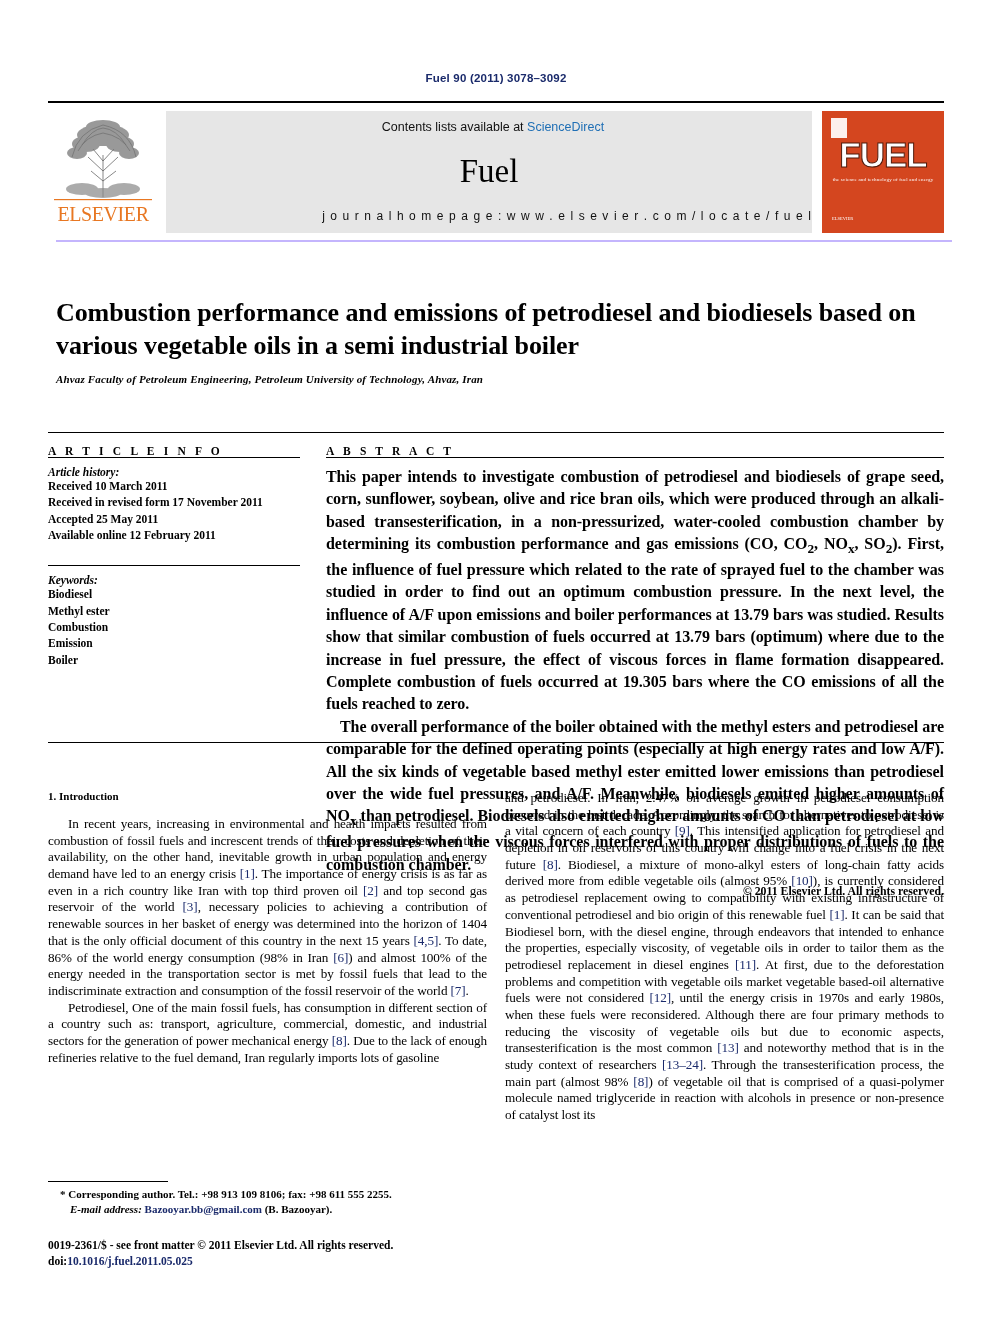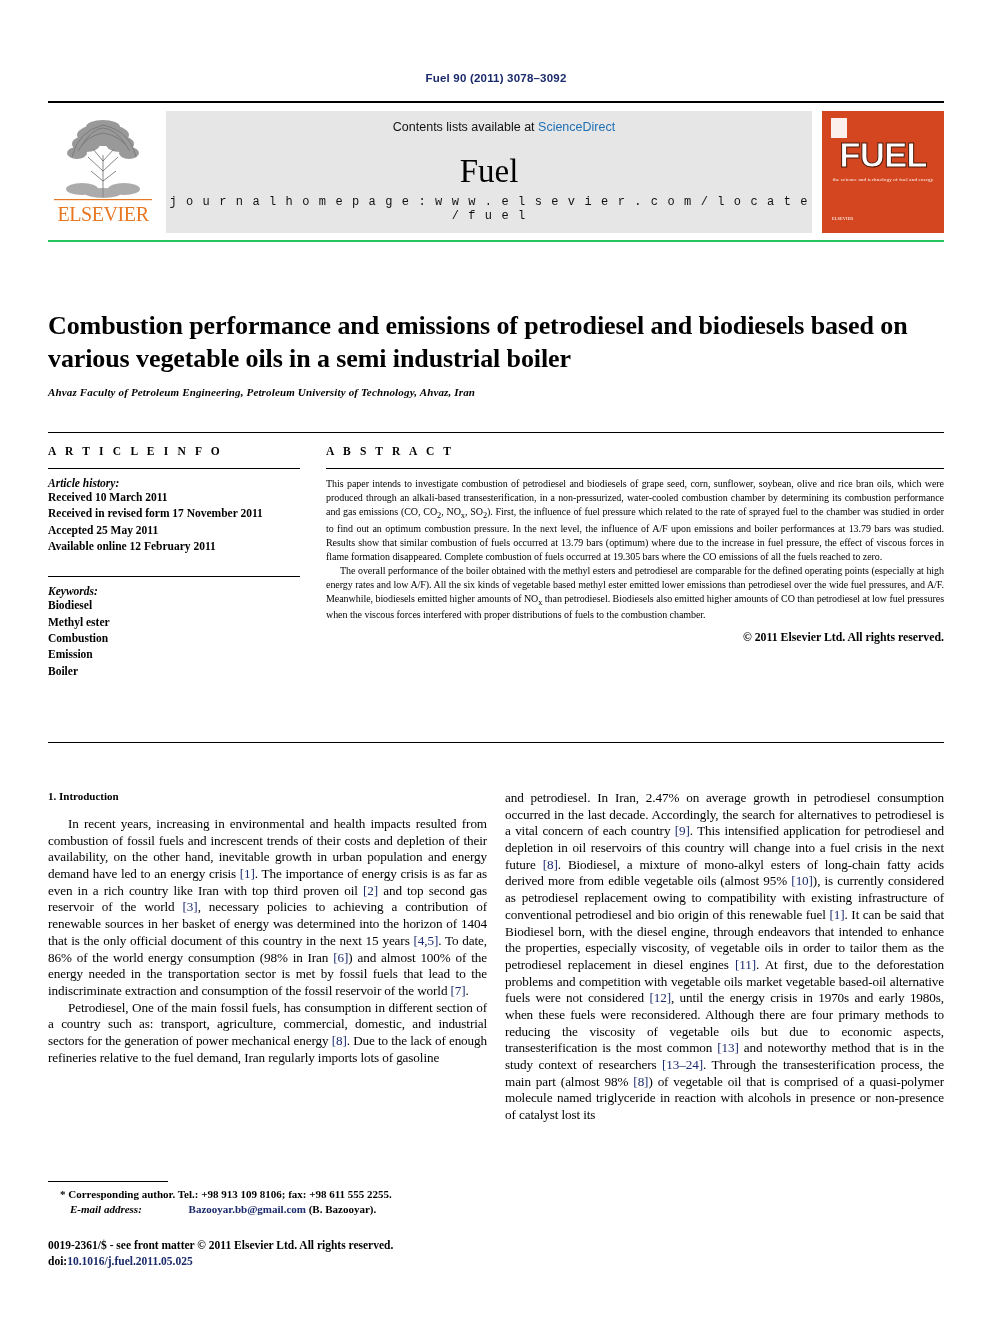--- a/index.html
+++ b/index.html
@@ -73,21 +73,21 @@
   .journal-band {
     flex: 1 1 auto;
     background: #e6e6e6;
     height: 122px;
     position: relative;
     box-sizing: border-box;
   }
   .contents-line {
     position: absolute;
     top: 9px;
-    left: 15px;
+    left: 4px;
     width: 100%;
     text-align: center;
     font-family: "Liberation Sans", sans-serif;
     font-size: 12.5px;
     color: #111;
   }
   .sd-link { color: #1f6fb5; }
   .journal-title {
     position: absolute;
     top: 42px;
@@ -96,22 +96,22 @@
     text-align: center;
     font-family: "Liberation Serif", serif;
     font-size: 33px;
     color: #000;
   }
   .homepage-line {
     position: absolute;
     bottom: 10px;
     left: 0;
     width: 100%;
-    text-align: center;
-    font-family: Liberation Mono, monospace;
+    text-align: right;
+    font-family: Liberation Sans, sans-serif;
     font-size: 12px;
     letter-spacing: 1.1px;
     color: #111;
   }
 
   .cover-thumb {
     flex: 0 0 122px;
     width: 122px;
     height: 122px;
     margin-left: 10px;
@@ -157,24 +157,24 @@
     left: 10px;
     font-size: 4.5px;
     color: #ffffff;
     line-height: 1.5;
   }
 
   
   .title-block {
     position: absolute;
     top: 240px;
-    left: 48px;
+    left: 56px;
     width: 896px;
-    border-top: 2px solid #22c55e;
-    padding-top: 17px;
+    border-top: 2px solid #c4b5fd;
+    padding-top: 4px;
   }
   .art-title {
     font-family: "Liberation Serif", serif;
     font-size: 26px;
     line-height: 1.28;
     margin: 50px 0 0 0;
     letter-spacing: -0.1px;
   }
   .authors {
     font-family: "Liberation Serif", serif;
@@ -212,21 +212,20 @@
   .col-abstract {
     flex: 1 1 auto;
     box-sizing: border-box;
     padding-left: 6px;
   }
   .sec-head {
     font-family: "Liberation Serif", serif;
     font-weight: bold;
     font-size: 11.5px;
     letter-spacing: 3.2px;
-    margin-bottom: 11px;
   }
   .rule {
     border-top: 1px solid #000;
     margin: 0 0 8px 0;
   }
   .info-label {
     font-style: italic;
     font-weight: bold;
     font-size: 11.5px;
     margin: 0;
@@ -236,24 +235,24 @@
     line-height: 1.42;
     font-weight: bold;
   }
   .info-gap { height: 22px; }
   .kw-line {
     font-size: 11.5px;
     line-height: 1.42;
     font-weight: bold;
   }
   .abs-p {
-    font-size: 10px;
+    font-size: 16px;
     line-height: 1.40;
     text-align: justify;
-    font-weight: normal;
+    font-weight: bold;
     margin: 0;
     letter-spacing: -0.05px;
   }
   .abs-p + .abs-p { text-indent: 14px; }
   .copyright {
     font-size: 11.8px;
     font-weight: bold;
     text-align: right;
     margin-top: 8px;
   }
@@ -312,21 +311,21 @@
     line-height: 1.35;
     text-indent: -10px;
     padding-left: 22px;
     font-weight: bold;
   }
   .fn-line.indent2 {
     text-indent: 0;
     padding-left: 22px;
   }
   .fn-em { font-style: italic; }
-  .mail { color: #1a2a6b; margin-left: 44px; }
+  .mail { color: #1a2a6b; }
 
   .imprint {
     position: absolute;
     top: 1238px;
     left: 48px;
     width: 460px;
     font-size: 11.5px;
     line-height: 1.35;
     font-weight: bold;
   }

